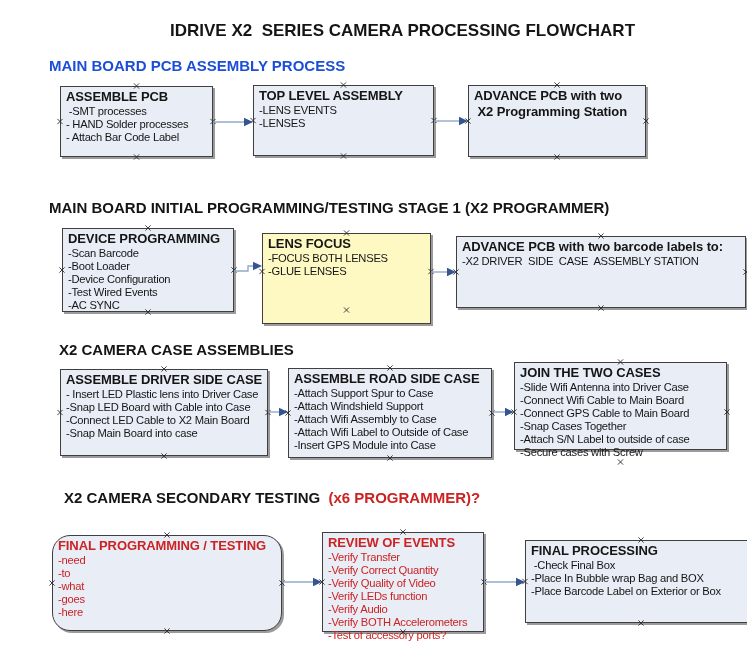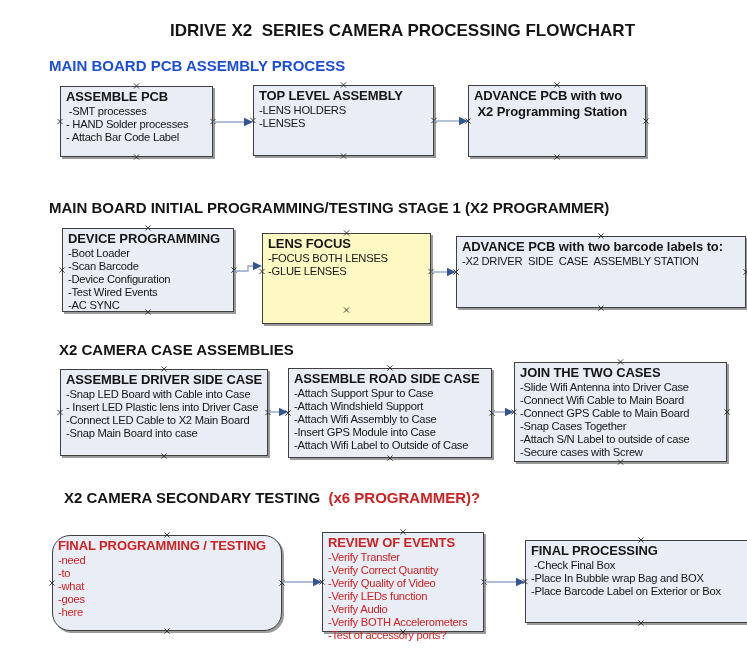--- a/index.html
+++ b/index.html
@@ -33,62 +33,62 @@
   <div id="diagram">
       <div class="heading" style="left: 20px; top: 57px;"><span style="color: #1d4ed8;">MAIN BOARD PCB ASSEMBLY PROCESS</span></div>
       <div class="box" style="left: 31px; top: 86px; width: 153px; height: 71px; background: rgb(232, 237, 246); border-color: rgb(63, 63, 63); color: rgb(21, 21, 21);">
         <div class="box-title">ASSEMBLE PCB</div>
         <div class="box-item"> -SMT processes</div>
         <div class="box-item">- HAND Solder processes</div>
         <div class="box-item">- Attach Bar Code Label</div>
       </div>
       <div class="box" style="left: 224px; top: 85px; width: 181px; height: 71px; background: rgb(232, 237, 246); border-color: rgb(63, 63, 63); color: rgb(21, 21, 21);">
         <div class="box-title">TOP LEVEL ASSEMBLY</div>
-        <div class="box-item">-LENS HOLDERS</div>
+        <div class="box-item">-LENS EVENTS</div>
         <div class="box-item">-LENSES</div>
       </div>
       <div class="box" style="left: 439px; top: 85px; width: 178px; height: 72px; background: rgb(232, 237, 246); border-color: rgb(63, 63, 63); color: rgb(21, 21, 21);">
         <div class="box-title">ADVANCE PCB with two</div>
         <div class="box-title"> X2 Programming Station</div>
       </div>
       <div class="heading" style="left: 20px; top: 199px;"><span style="color: rgb(21, 21, 21);">MAIN BOARD INITIAL PROGRAMMING/TESTING STAGE 1 (X2 PROGRAMMER)</span></div>
       <div class="box" style="left: 33px; top: 228px; width: 172px; height: 84px; background: rgb(232, 237, 246); border-color: rgb(63, 63, 63); color: rgb(21, 21, 21);">
         <div class="box-title">DEVICE PROGRAMMING</div>
+        <div class="box-item">-Scan Barcode</div>
         <div class="box-item">-Boot Loader</div>
-        <div class="box-item">-Scan Barcode</div>
         <div class="box-item">-Device Configuration</div>
         <div class="box-item">-Test Wired Events</div>
         <div class="box-item">-AC SYNC</div>
       </div>
       <div class="box" style="left: 233px; top: 233px; width: 169px; height: 91px; background: #fef9c3; border-color: rgb(63, 63, 63); color: rgb(21, 21, 21);">
         <div class="box-title">LENS FOCUS</div>
         <div class="box-item">-FOCUS BOTH LENSES</div>
         <div class="box-item">-GLUE LENSES</div>
       </div>
       <div class="box" style="left: 427px; top: 236px; width: 290px; height: 72px; background: rgb(232, 237, 246); border-color: rgb(63, 63, 63); color: rgb(21, 21, 21);">
         <div class="box-title">ADVANCE PCB with two barcode labels to:</div>
         <div class="box-item">-X2 DRIVER  SIDE  CASE  ASSEMBLY STATION</div>
       </div>
       <div class="heading" style="left: 30px; top: 341px;"><span style="color: rgb(21, 21, 21);">X2 CAMERA CASE ASSEMBLIES</span></div>
       <div class="box" style="left: 31px; top: 369px; width: 208px; height: 87px; background: rgb(232, 237, 246); border-color: rgb(63, 63, 63); color: rgb(21, 21, 21);">
         <div class="box-title">ASSEMBLE DRIVER SIDE CASE</div>
+        <div class="box-item">- Insert LED Plastic lens into Driver Case</div>
         <div class="box-item">-Snap LED Board with Cable into Case</div>
-        <div class="box-item">- Insert LED Plastic lens into Driver Case</div>
         <div class="box-item">-Connect LED Cable to X2 Main Board</div>
         <div class="box-item">-Snap Main Board into case</div>
       </div>
       <div class="box" style="left: 259px; top: 368px; width: 204px; height: 90px; background: rgb(232, 237, 246); border-color: rgb(63, 63, 63); color: rgb(21, 21, 21);">
         <div class="box-title">ASSEMBLE ROAD SIDE CASE</div>
         <div class="box-item">-Attach Support Spur to Case</div>
         <div class="box-item">-Attach Windshield Support</div>
         <div class="box-item">-Attach Wifi Assembly to Case</div>
+        <div class="box-item">-Attach Wifi Label to Outside of Case</div>
         <div class="box-item">-Insert GPS Module into Case</div>
-        <div class="box-item">-Attach Wifi Label to Outside of Case</div>
-      </div>
-      <div class="box" style="left: 485px; top: 362px; width: 213px; height: 100px; background: rgb(232, 237, 246); border-color: rgb(63, 63, 63); color: rgb(21, 21, 21);">
+      </div>
+      <div class="box" style="left: 485px; top: 362px; width: 213px; height: 88px; background: rgb(232, 237, 246); border-color: rgb(63, 63, 63); color: rgb(21, 21, 21);">
         <div class="box-title">JOIN THE TWO CASES</div>
         <div class="box-item">-Slide Wifi Antenna into Driver Case</div>
         <div class="box-item">-Connect Wifi Cable to Main Board</div>
         <div class="box-item">-Connect GPS Cable to Main Board</div>
         <div class="box-item">-Snap Cases Together</div>
         <div class="box-item">-Attach S/N Label to outside of case</div>
         <div class="box-item">-Secure cases with Screw</div>
       </div>
       <div class="heading" style="left: 35px; top: 489px;"><span style="color: rgb(21, 21, 21);">X2 CAMERA SECONDARY TESTING </span><span style="color: rgb(204, 34, 34);"> (x6 PROGRAMMER)?</span></div>
       <div class="box" style="left: 23px; top: 535px; width: 230px; height: 96px; background: rgb(232, 237, 246); border-color: rgb(63, 63, 63); color: rgb(204, 34, 34); border-radius: 18px;">

